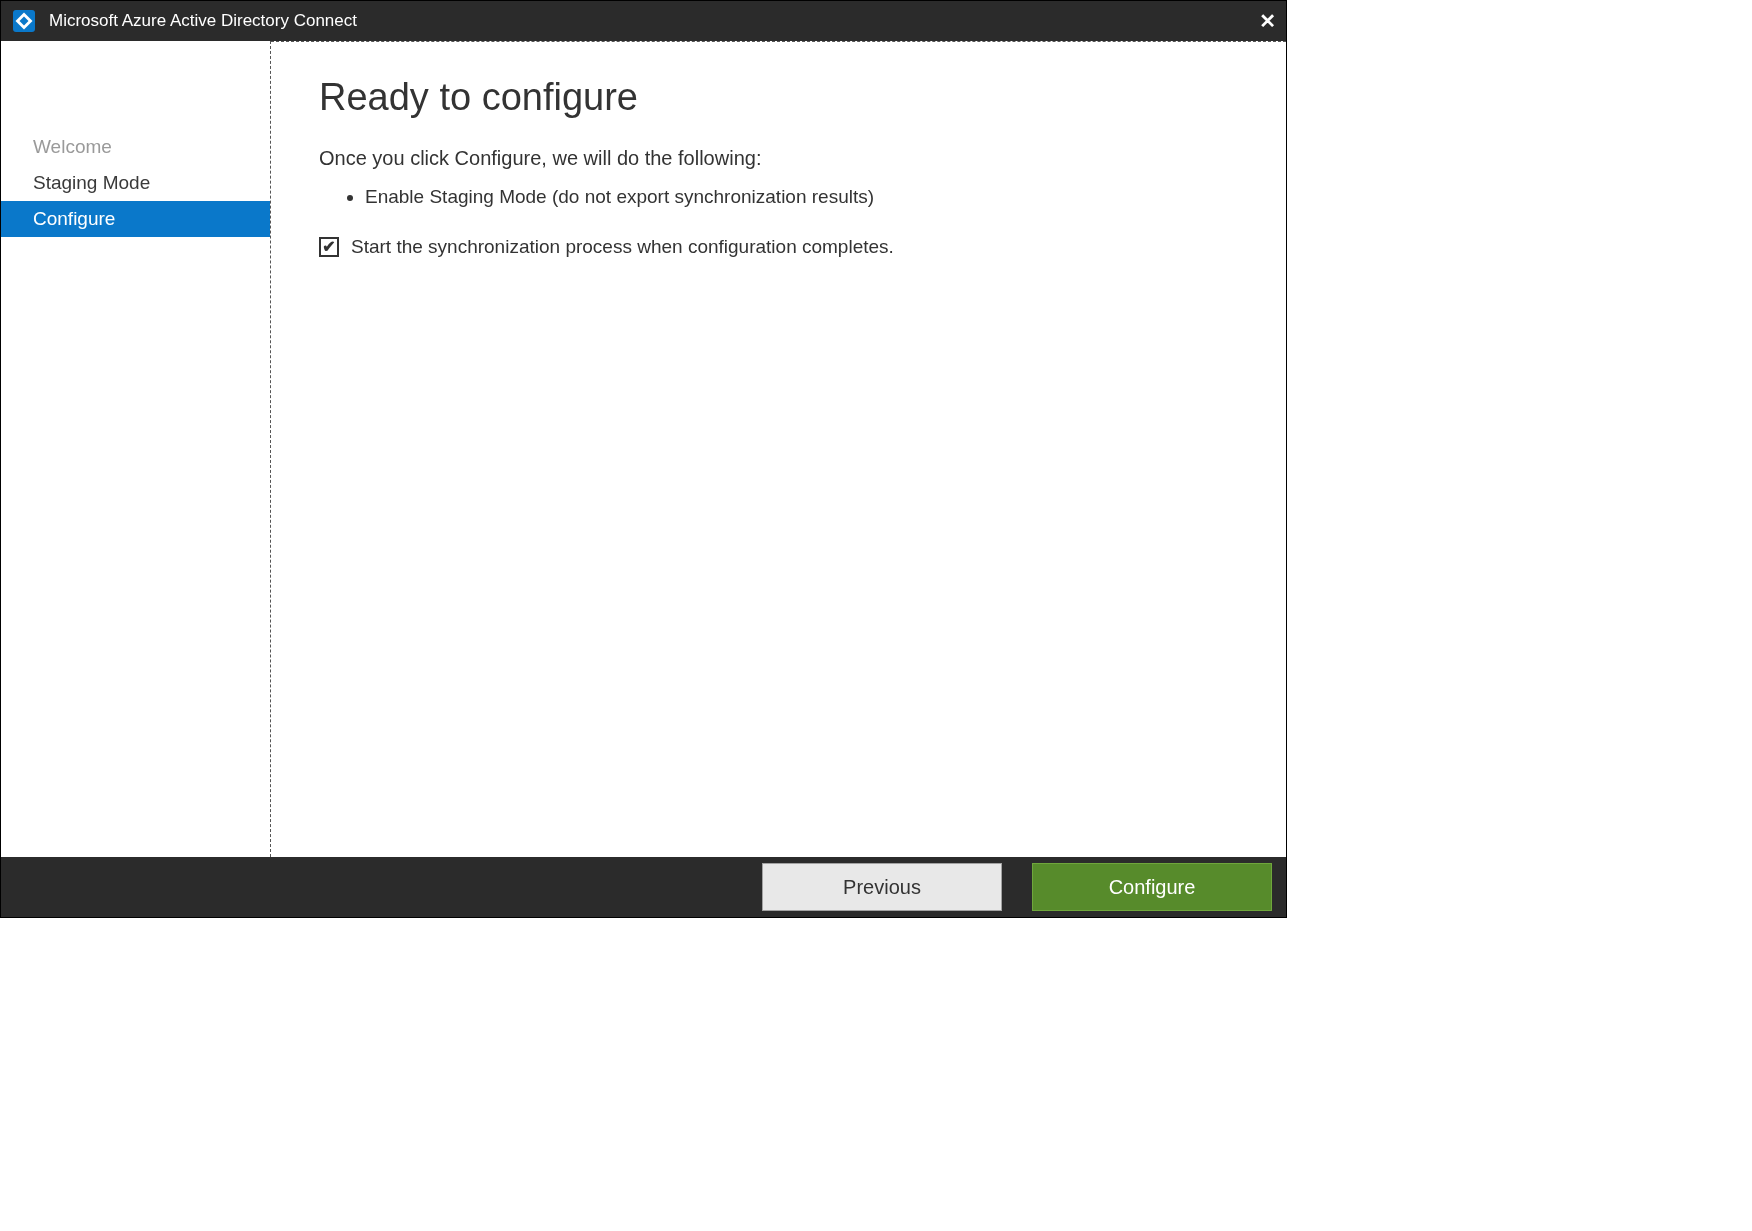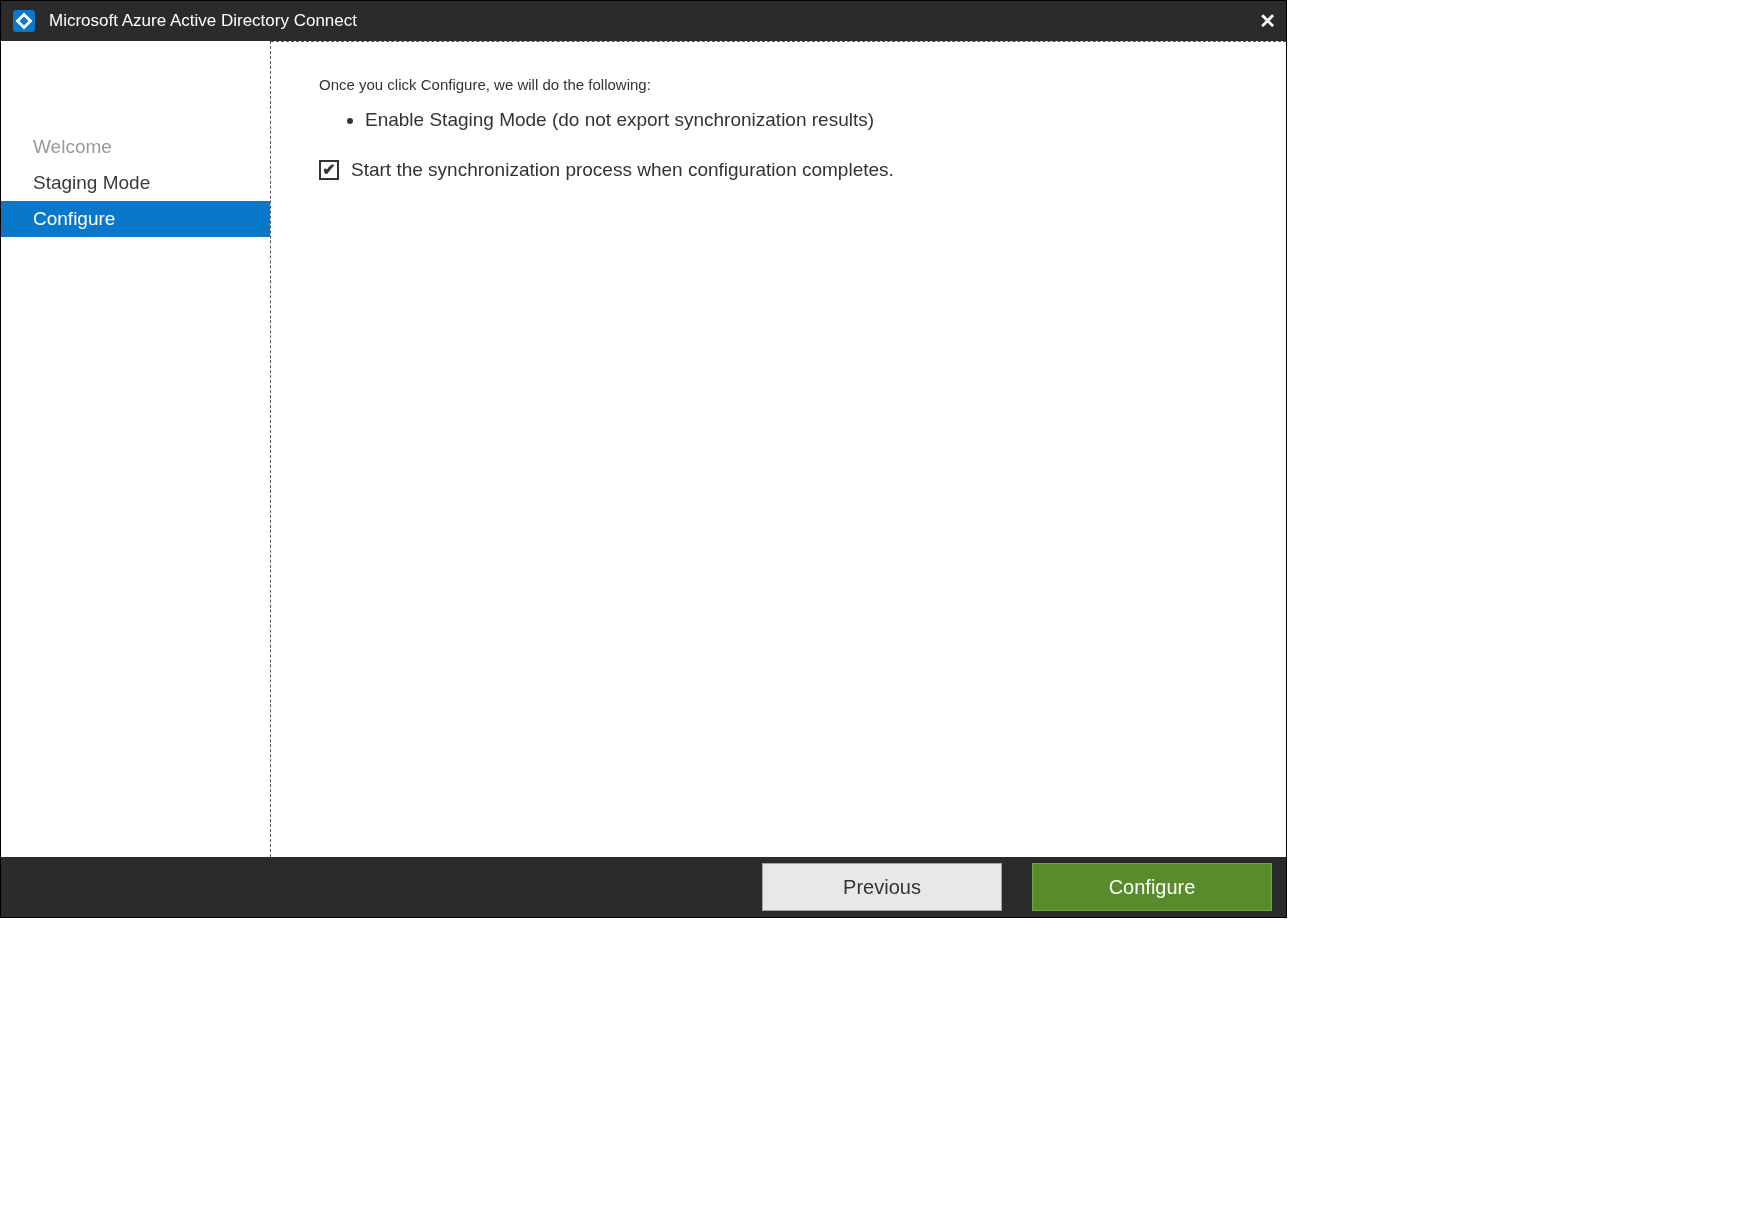--- a/index.html
+++ b/index.html
@@ -59,21 +59,21 @@
     padding: 34px 48px 20px 48px;
     color: #2b2b2b;
   }
   .content .heading {
     font-size: 38px;
     font-weight: 300;
     color: #333;
     margin-bottom: 28px;
   }
   .content .intro {
-    font-size: 15px;
+    font-size: 20px;
     margin-bottom: 14px;
     color: #333;
   }
   .content ul.actions {
     list-style: disc;
     margin: 0 0 26px 46px;
     font-size: 19px;
     color: #333;
   }
   .content ul.actions li { padding: 2px 0; }
@@ -136,20 +136,21 @@
   </div>
 
   <div class="body">
     <div class="sidebar">
       <div class="item disabled">Welcome</div>
       <div class="item">Staging Mode</div>
       <div class="item active">Configure</div>
     </div>
 
     <div class="content">
+      <div class="heading">Ready to configure</div>
       <div class="intro">Once you click Configure, we will do the following:</div>
       <ul class="actions">
         <li>Enable Staging Mode (do not export synchronization results)</li>
       </ul>
       <div class="checkbox-row">
         <span class="chk">✔</span>
         <span>Start the synchronization process when configuration completes.</span>
       </div>
     </div>
   </div>

